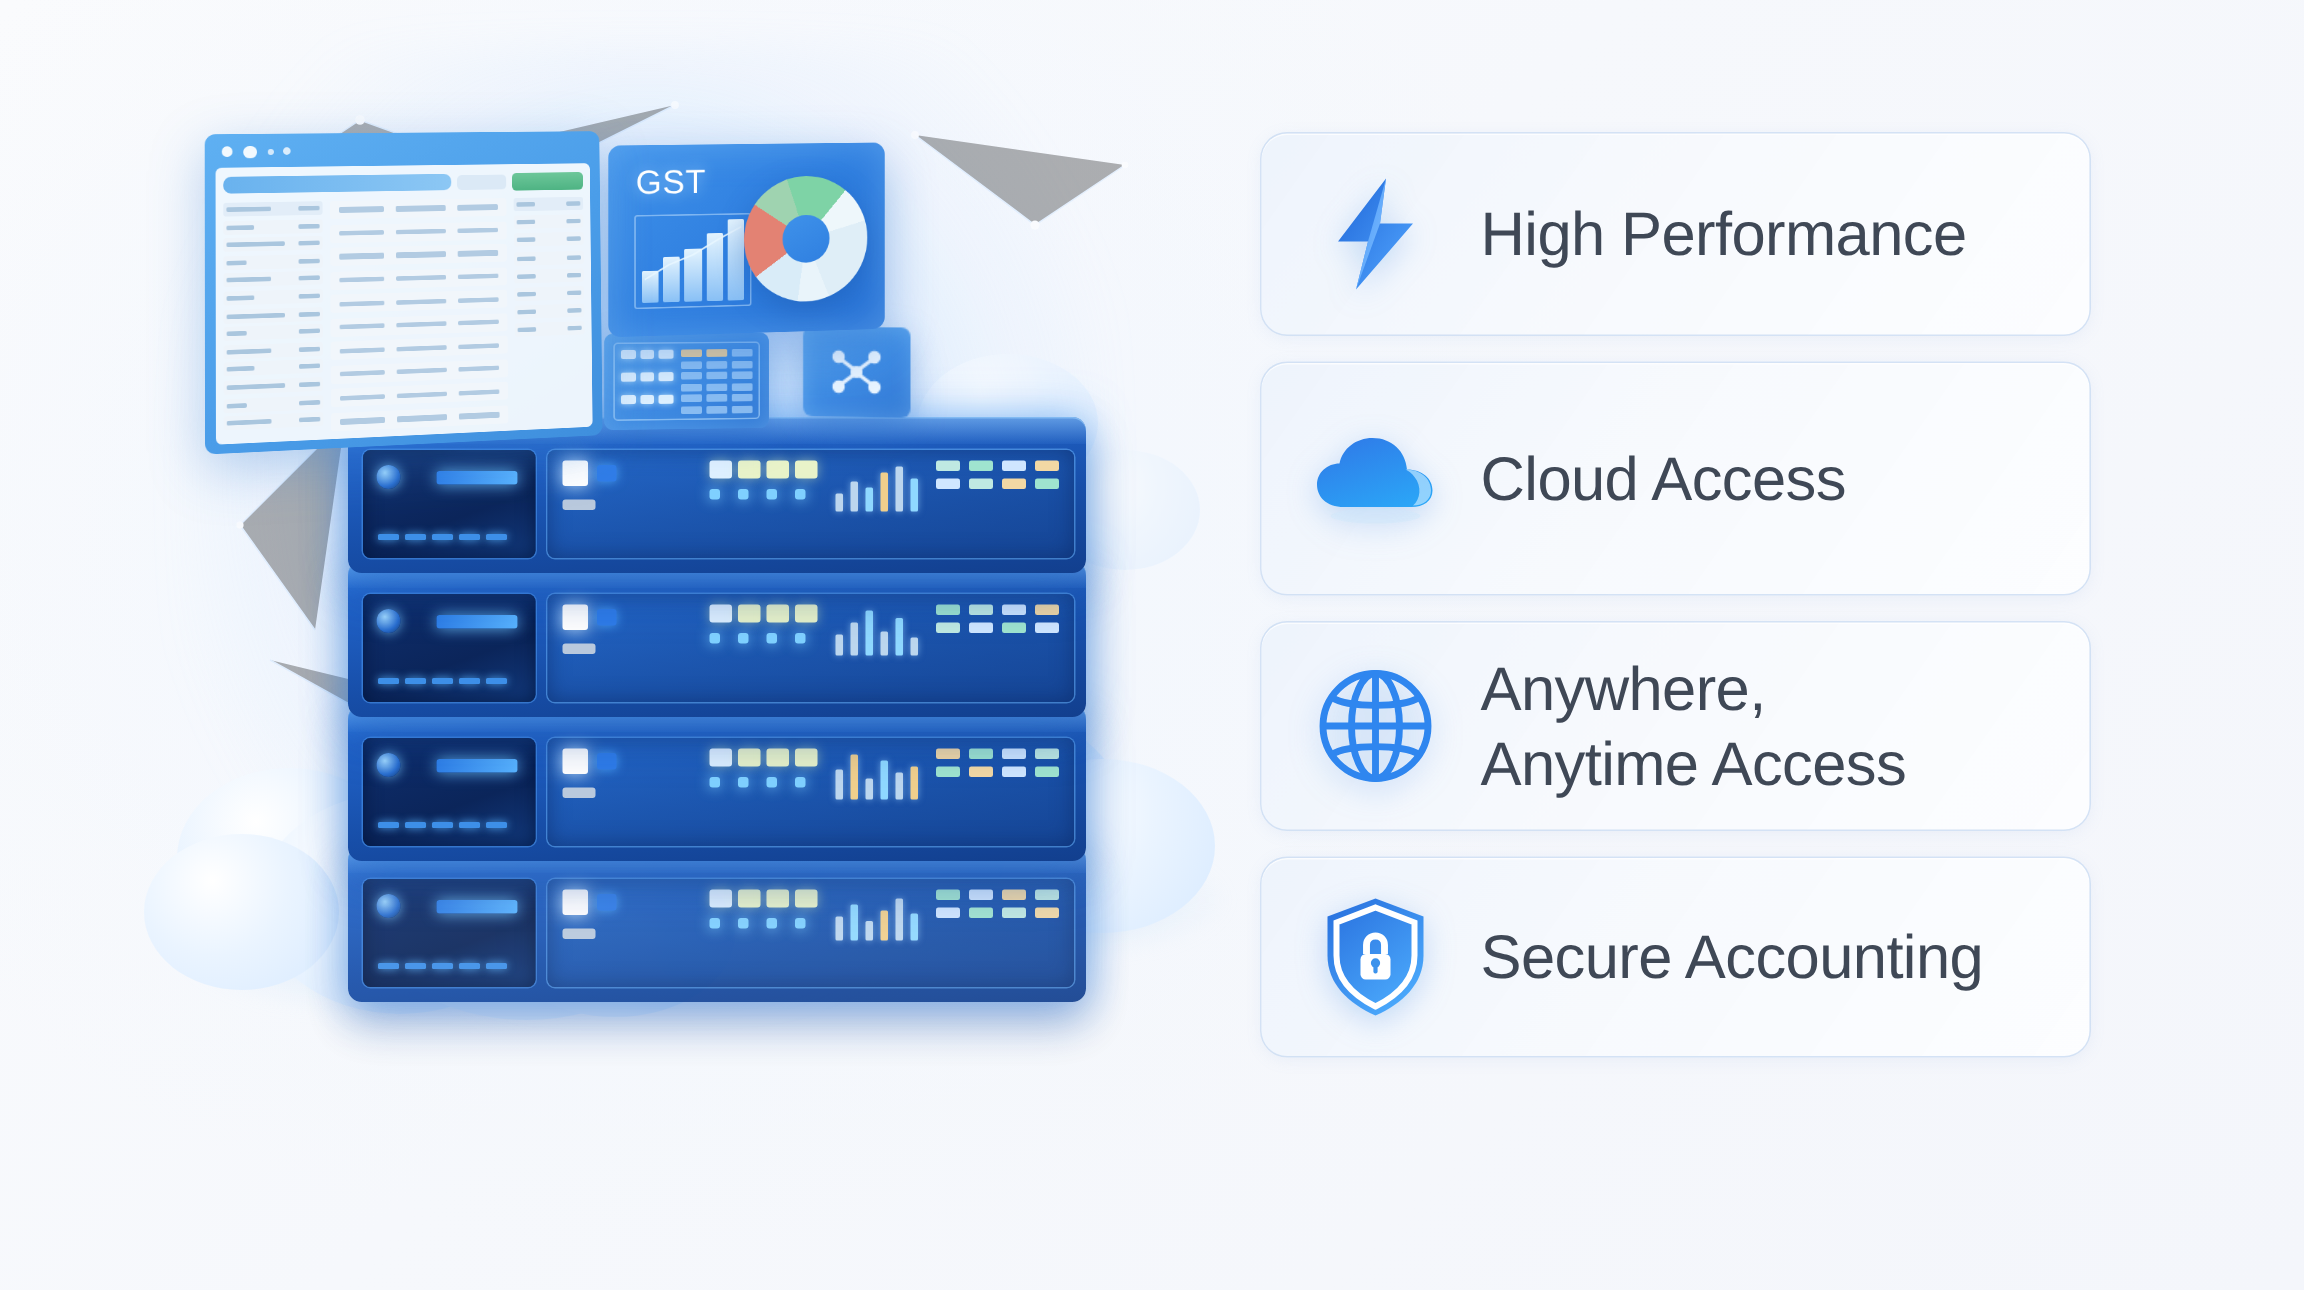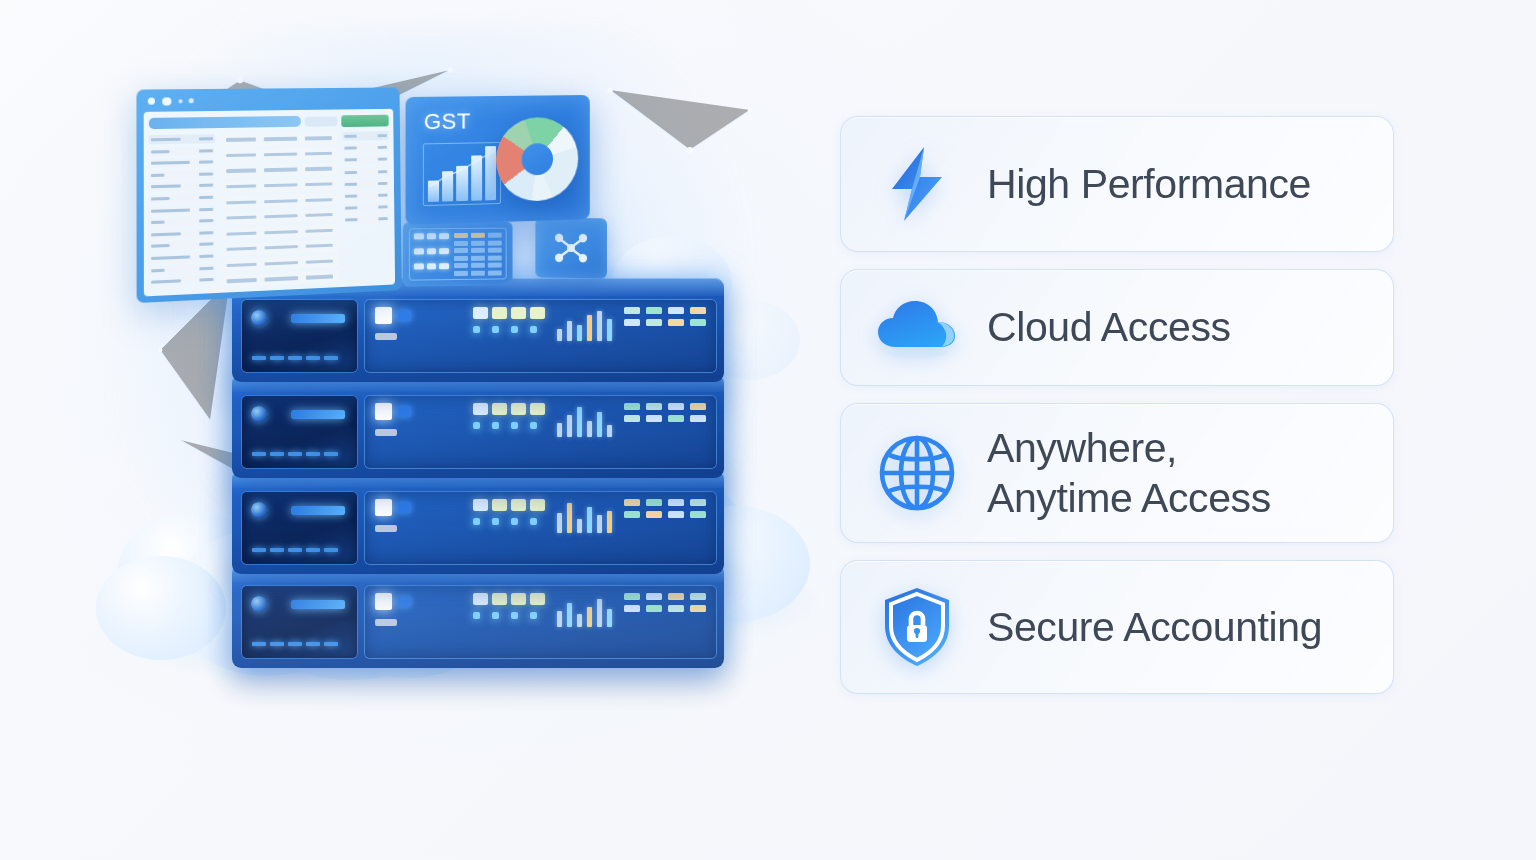--- a/index.html
+++ b/index.html
@@ -164,22 +164,22 @@
   
   .cards { position: absolute; left: 840px; top: 88px; width: 554px; }
   .card {
     position: relative; width: 554px; border-radius: 18px;
     background: linear-gradient(125deg, rgba(237,243,252,.96) 0%, rgba(246,249,253,.95) 42%, rgba(252,253,255,.93) 100%);
     border: 1px solid rgba(206,222,243,.85);
     box-shadow: 0 2px 10px rgba(140,170,215,.10), inset 0 1px 0 rgba(255,255,255,.75);
     display: flex; align-items: center; gap: 28px; padding: 0 34px;
   }
   .card + .card { margin-top: 17px; }
-  .c1 { height: 136px; margin-top: 28px; }
-  .c2 { height: 117px; }
+  .c1 { height: 136px; }
+  .c2 { height: 156px; }
   .c3 { height: 134px; }
   .c4 { height: 140px; }
   .ico { width: 84px; height: 84px; flex: 0 0 84px; display: flex; align-items: center; justify-content: center; position: relative; }
   .ico svg { display: block; filter: drop-shadow(0 5px 10px rgba(70,140,225,.28)); }
   .label {
     font-size: 41px; line-height: 1.22; font-weight: 400; color: #3f4856;
     letter-spacing: -.4px; white-space: pre-line;
   }
 </style>
 </head>

